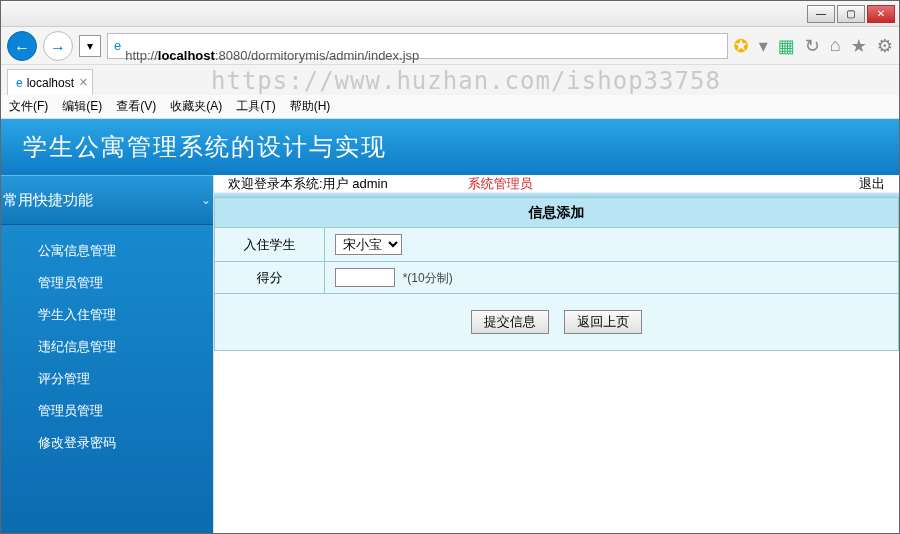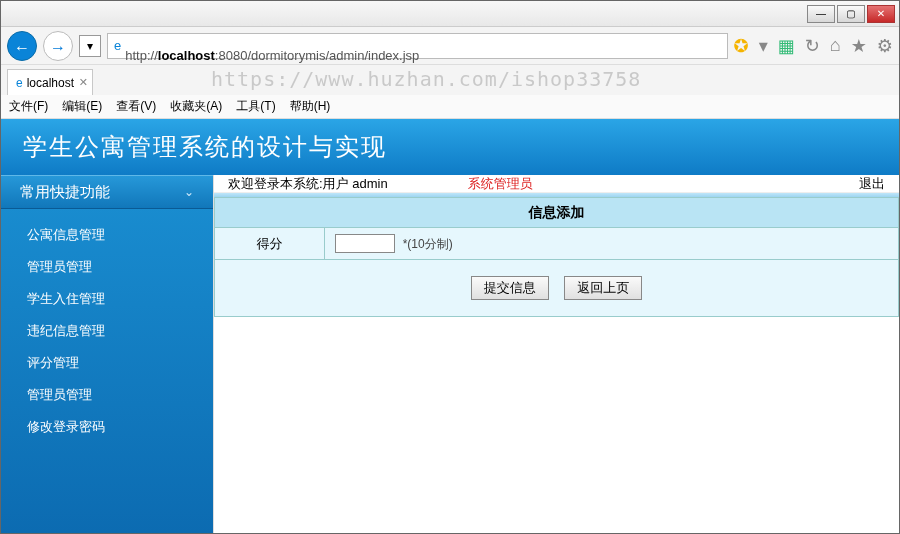--- a/index.html
+++ b/index.html
@@ -23,35 +23,35 @@
 .addr-bar .url .host { color: #000; font-weight: 600; }
 .right-icons { display: flex; gap: 10px; align-items: center; color: #888; font-size: 18px; }
 .right-icons span { cursor: pointer; }
 .star-yellow { color: #f5b400; }
 
 
 .tab-strip { height: 30px; display: flex; align-items: flex-end; padding-left: 6px; background: #f4f4f4; position: relative; }
 .tab { height: 26px; border: 1px solid #c8c8c8; border-bottom: none; background: #fff; padding: 0 18px 0 8px; font-size: 12px; display: flex; align-items: center; gap: 4px; position: relative; }
 .tab .e-icon { color: #0a84d8; }
 .tab .x { position: absolute; right: 4px; font-size: 11px; color: #888; cursor: pointer; }
-.watermark { position: absolute; left: 210px; top: 2px; font-size: 20px; color: rgba(120,120,120,0.35); font-family: monospace; letter-spacing: 1px; pointer-events: none; }
+.watermark { position: absolute; left: 210px; top: 2px; font-size: 24px; color: rgba(120,120,120,0.35); font-family: monospace; letter-spacing: 1px; pointer-events: none; }
 
 
 .menu-bar { height: 24px; border-bottom: 1px solid #ddd; display: flex; align-items: center; padding: 0 8px; gap: 14px; font-size: 12px; background: #fafafa; }
 .menu-bar span { cursor: pointer; }
 
 
 .app-header { height: 56px; background: linear-gradient(#2aa5e6,#0e7bc6); color: #fff; display: flex; align-items: center; padding-left: 22px; font-size: 24px; letter-spacing: 2px; }
 
 
 .app-body { flex: 1; display: flex; min-height: 0; }
 .sidebar { width: 212px; background: linear-gradient(#1a8fd2,#0c6bb1); color: #fff; display: flex; flex-direction: column; }
-.sidebar-header { height: 34px; background: linear-gradient(#2698d9,#1177ba); border-top: 1px solid #5fb8e8; border-bottom: 1px solid #0a5a94; display: flex; align-items: center; justify-content: space-between; padding: 0 19px; font-size: 15px; }
+.sidebar-header { height: 50px; background: linear-gradient(#2698d9,#1177ba); border-top: 1px solid #5fb8e8; border-bottom: 1px solid #0a5a94; display: flex; align-items: center; justify-content: space-between; padding: 0 2px; font-size: 15px; }
 .sidebar-header .chev { font-size: 12px; color: #cde9fb; }
-.sidebar-items { padding: 10px 4px; }
+.sidebar-items { padding: 10px 15px; }
 .sidebar-items div { padding: 7px 22px; font-size: 13px; cursor: pointer; }
 
 .content { flex: 1; background: #fff; display: flex; flex-direction: column; border-left: 1px solid #ddd; }
 .welcome-bar { height: 18px; display: flex; align-items: center; padding: 0 14px; font-size: 13px; border-bottom: 1px solid #eee; }
 .welcome-bar .role-label { margin-left: 18px; color: #3b82f6; margin-top: 47px; }
 .welcome-bar .role-val { color: #d22; margin-left: 23px; }
 .welcome-bar .spacer { flex: 1; }
 .welcome-bar .logout { cursor: pointer; }
 
 .separator { height: 4px; background: linear-gradient(#bfe6f9,#9dd5f1); }
@@ -148,20 +148,28 @@
         <span class="role-val">系统管理员</span>
         <span class="spacer"></span>
         <span class="logout">退出</span>
       </div>
       <div class="separator"></div>
 
       <div class="form-area">
         <div class="form-title">信息添加</div>
         <table class="form-table">
           <tbody>
+              <tr>
+            <td class="label">入住学生</td>
+            <td class="input-cell">
+              <select>
+                <option>宋小宝</option>
+              </select>
+            </td>
+          </tr>
           <tr>
             <td class="label">得分</td>
             <td class="input-cell">
               <input type="text" value="" style="">
               <span class="hint">*(10分制)</span>
             </td>
           </tr>
           <tr class="btn-row">
             <td colspan="2">
               <button>提交信息</button>

